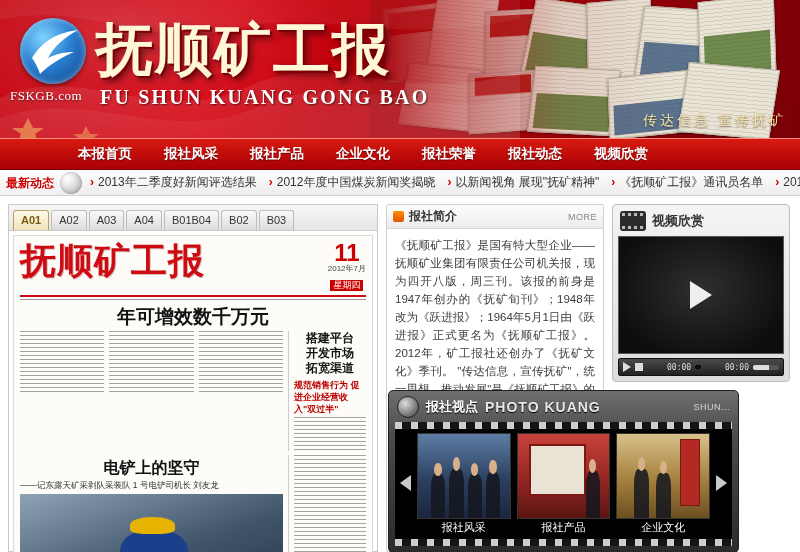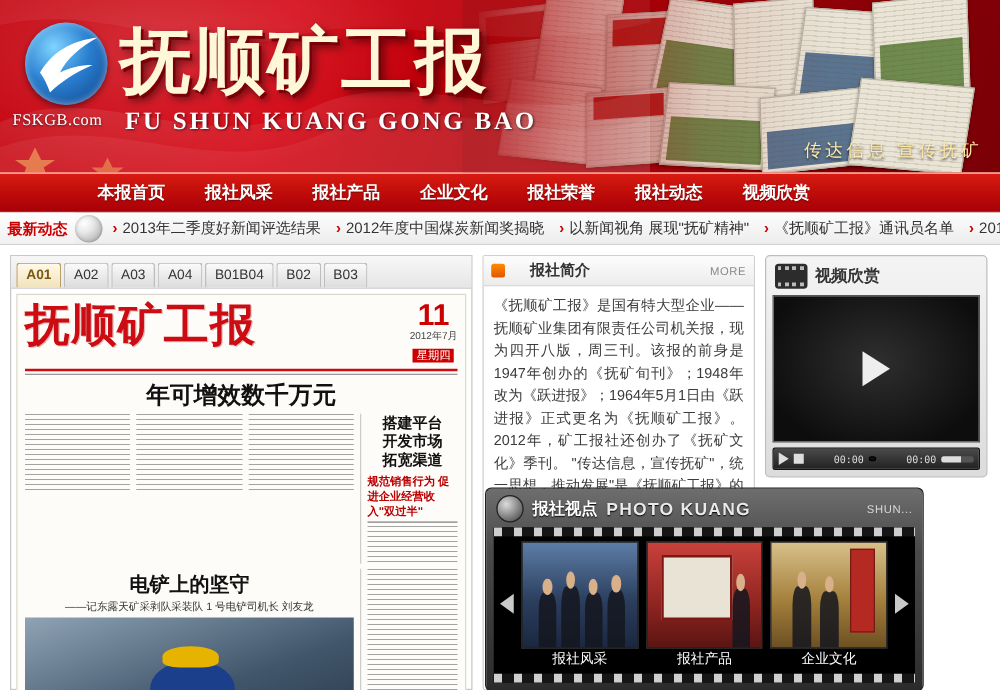--- a/index.html
+++ b/index.html
@@ -324,40 +324,40 @@
     background: #e6b300;
     border-radius: 50% 50% 30% 30%;
     z-index: 2;
   }
   .np-head2 {
     font-family: "DejaVu Sans", sans-serif;
     font-weight: bold; font-size: 16px; color: #111;
     text-align: center; line-height: 20px; margin: 3px 0 2px 0;
   }
   .np-head2-sub {
-    font-size: 8.5px; color: #333; text-align: center; line-height: 11px; margin-bottom: 3px;
+    font-size: 8.5px; color: #333; line-height: 11px; margin-bottom: 3px;
   }
 
   
   .mid-col {
     width: 218px; flex: 0 0 218px;
     display: flex; flex-direction: column; gap: 8px;
   }
   .panel {
     border: 1px solid #cfcfcf;
     background: #fff;
     border-radius: 2px;
   }
   .panel-head {
     height: 24px;
     background: linear-gradient(180deg,#fdfdfd 0%, #ececec 100%);
     border-bottom: 1px solid #d8d8d8;
     display: flex; align-items: center;
     padding: 0 6px;
-    gap: 20px;
+    gap: 5px;
     justify-content: space-between;
   }
   .panel-head .sq {
     width: 11px; height: 11px;
     background: linear-gradient(180deg,#ff8a00,#e05500);
     border-radius: 2px;
   }
   .panel-head .ttl {
     font-size: 12px; font-weight: bold; color: #333;
   }

